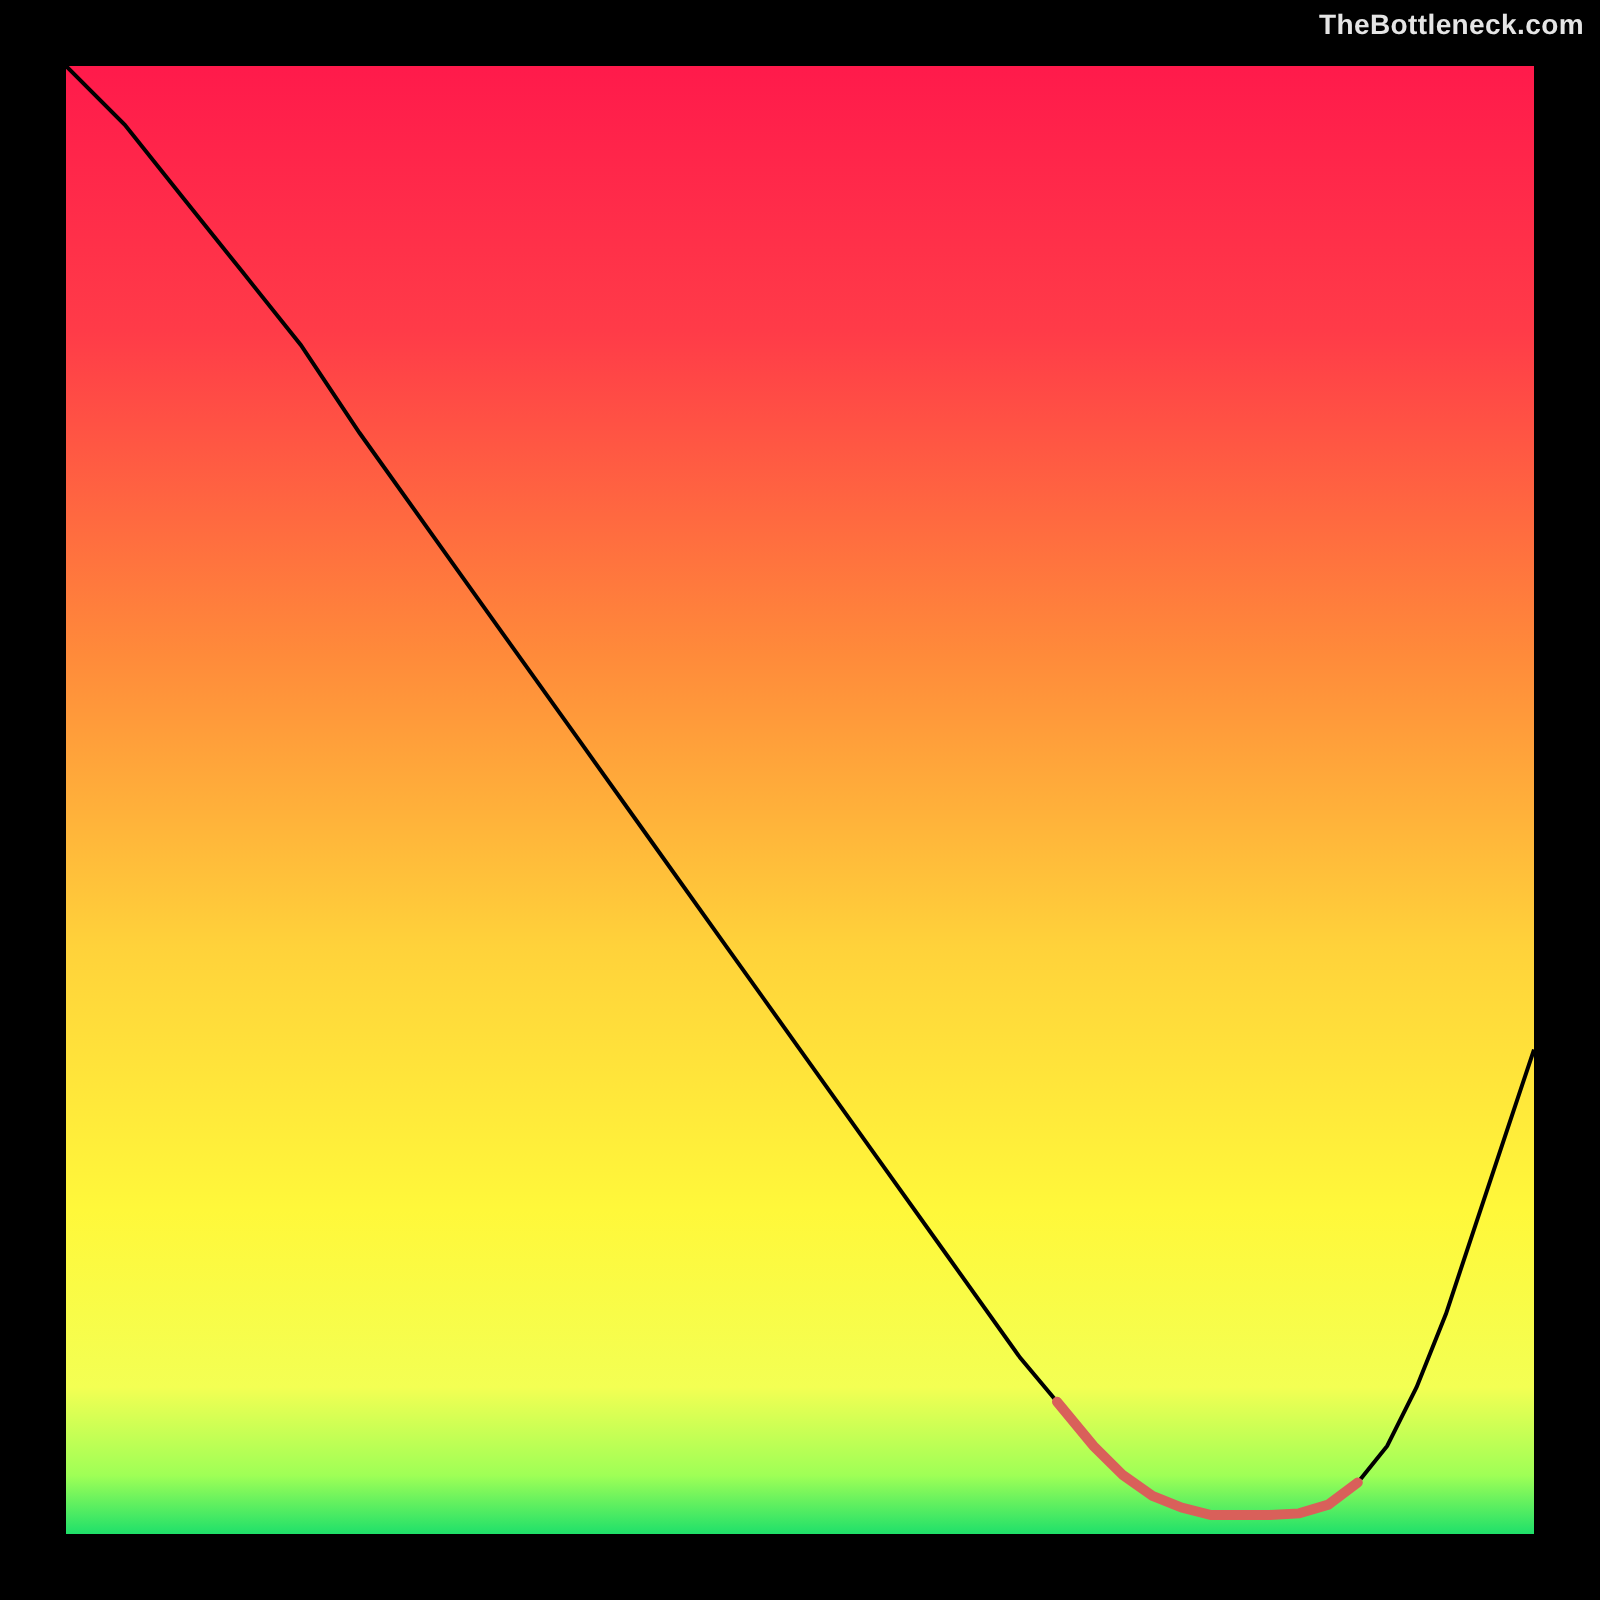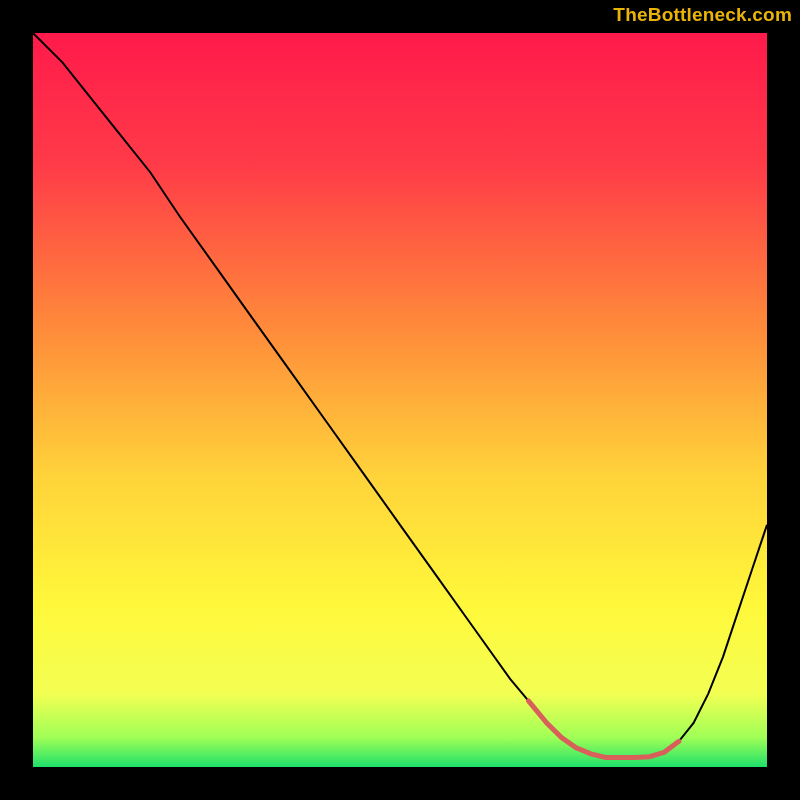--- a/index.html
+++ b/index.html
@@ -8,23 +8,23 @@
     position: relative;
     width: 800px;
     height: 800px;
     background: #000;
   }
   .watermark {
     position: absolute;
     top: 4px;
     right: 8px;
     font-family: Arial, Helvetica, sans-serif;
-    font-size: 19px;
+    font-size: 14px;
     font-weight: 600;
-    color: #eab308;
+    color: #e5e5e5;
     letter-spacing: 0.2px;
   }
   .plot {
     position: absolute;
     left: 33px;
     top: 33px;
     width: 734px;
     height: 734px;
   }
   .plot svg { display: block; }

